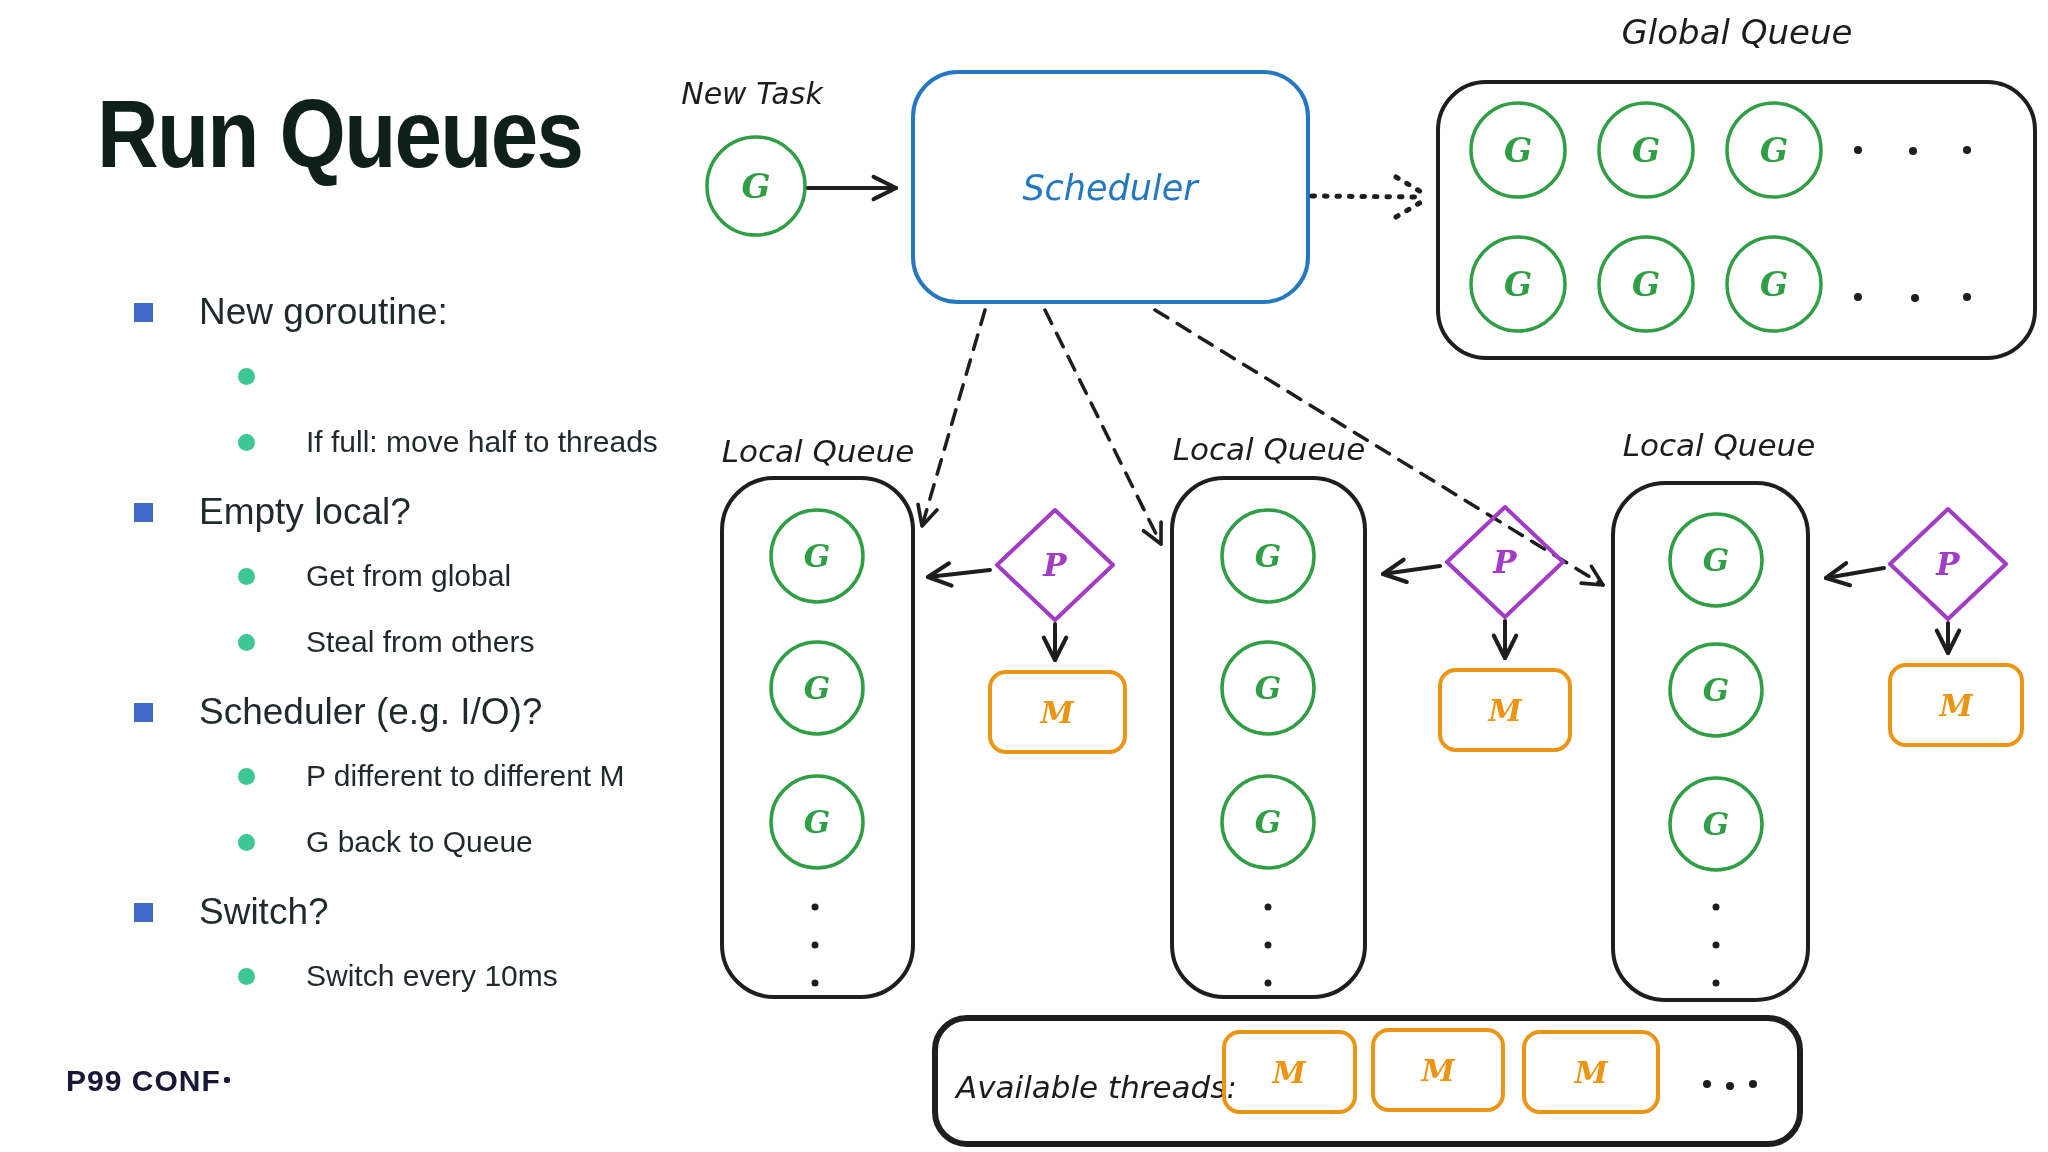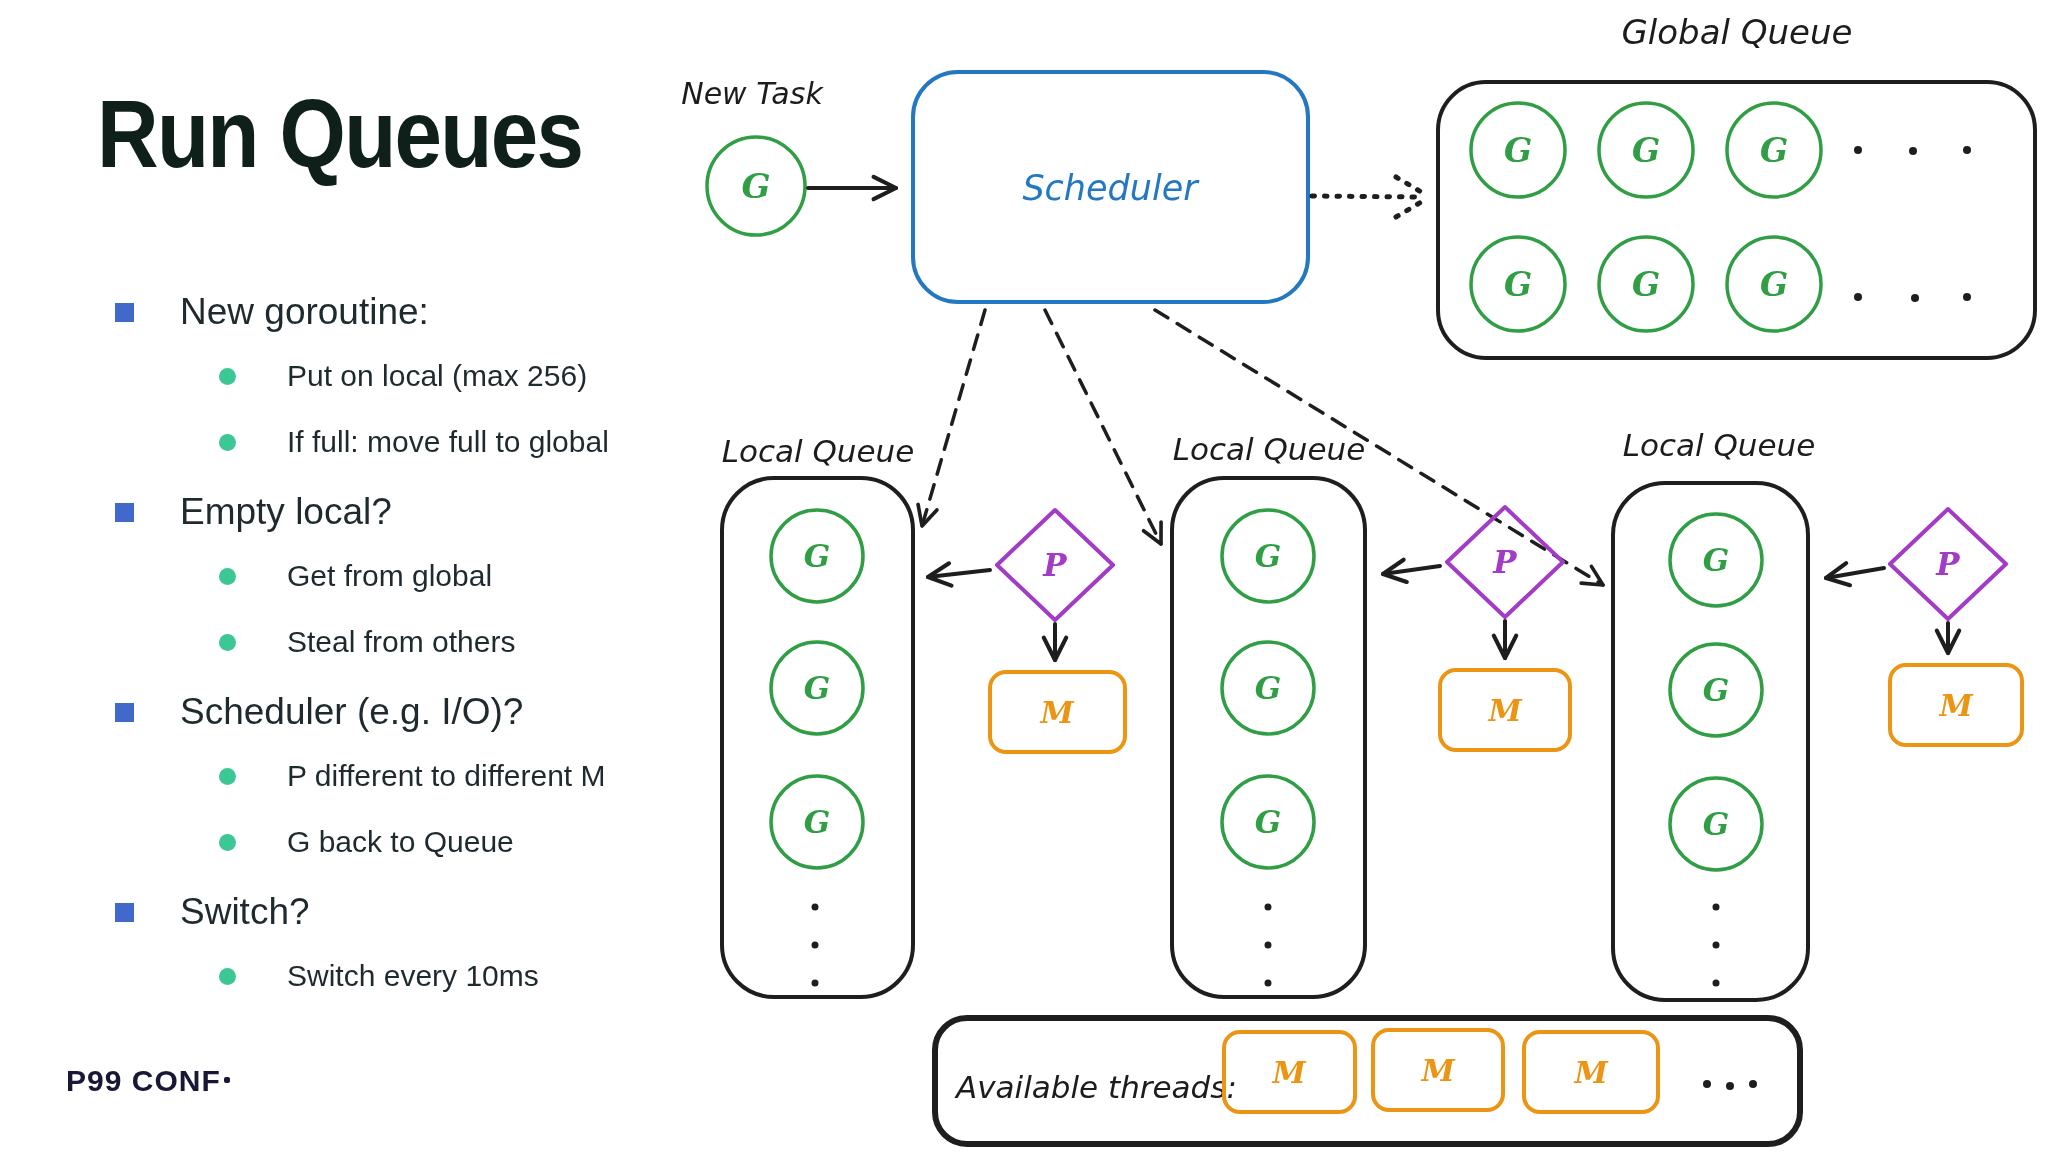--- a/index.html
+++ b/index.html
@@ -3,21 +3,21 @@
 <meta charset="utf-8">
 <style>
   html,body{margin:0;padding:0;background:#ffffff;}
   .slide{position:relative;width:2048px;height:1152px;background:#ffffff;overflow:hidden;
          font-family:"Liberation Sans",sans-serif;color:#1f2a2e;}
 
   
   .title{position:absolute;left:97px;top:78px;font-size:97px;font-weight:bold;
          color:#0e2019;letter-spacing:-2px;transform:scaleX(.88);transform-origin:0 0;
          white-space:nowrap;}
-  .bullet-list{position:absolute;left:115px;top:290px;width:600px;}
+  .bullet-list{position:absolute;left:134px;top:290px;width:600px;}
   .row-main{display:flex;align-items:center;height:44px;margin-bottom:24px;}
   .row-main .sq{width:19px;height:19px;background:#4169c9;flex:0 0 auto;}
   .row-main .txt{margin-left:46px;font-size:37px;color:#1f2a2e;white-space:nowrap;}
   .row-sub{display:flex;align-items:center;height:36px;margin-bottom:30px;}
   .row-sub .dot{width:17px;height:17px;border-radius:50%;background:#3cc795;
                 margin-left:104px;flex:0 0 auto;}
   .row-sub .txt{margin-left:51px;font-size:30px;color:#1f2a2e;white-space:nowrap;}
 
   .logo{position:absolute;left:66px;top:1064px;font-size:30px;font-weight:bold;
         color:#181735;letter-spacing:1px;white-space:nowrap;}
@@ -48,25 +48,24 @@
 
   <div class="title">Run Queues</div>
 
   <div class="bullet-list">
     <div class="row-main">
       <span class="sq"></span>
       <span class="txt">New goroutine:</span>
     </div>
     <div class="row-sub">
       <span class="dot"></span>
-      <span class="txt">Put on local (max 256)</span>
-    </div>
-    <div class="row-sub">
-      <span class="dot"></span>
-      <span class="txt">If full: move full to global</span>
+    </div>
+    <div class="row-sub">
+      <span class="dot"></span>
+      <span class="txt">If full: move half to threads</span>
     </div>
 
     <div class="row-main">
       <span class="sq"></span>
       <span class="txt">Empty local?</span>
     </div>
     <div class="row-sub">
       <span class="dot"></span>
       <span class="txt">Get from global</span>
     </div>

